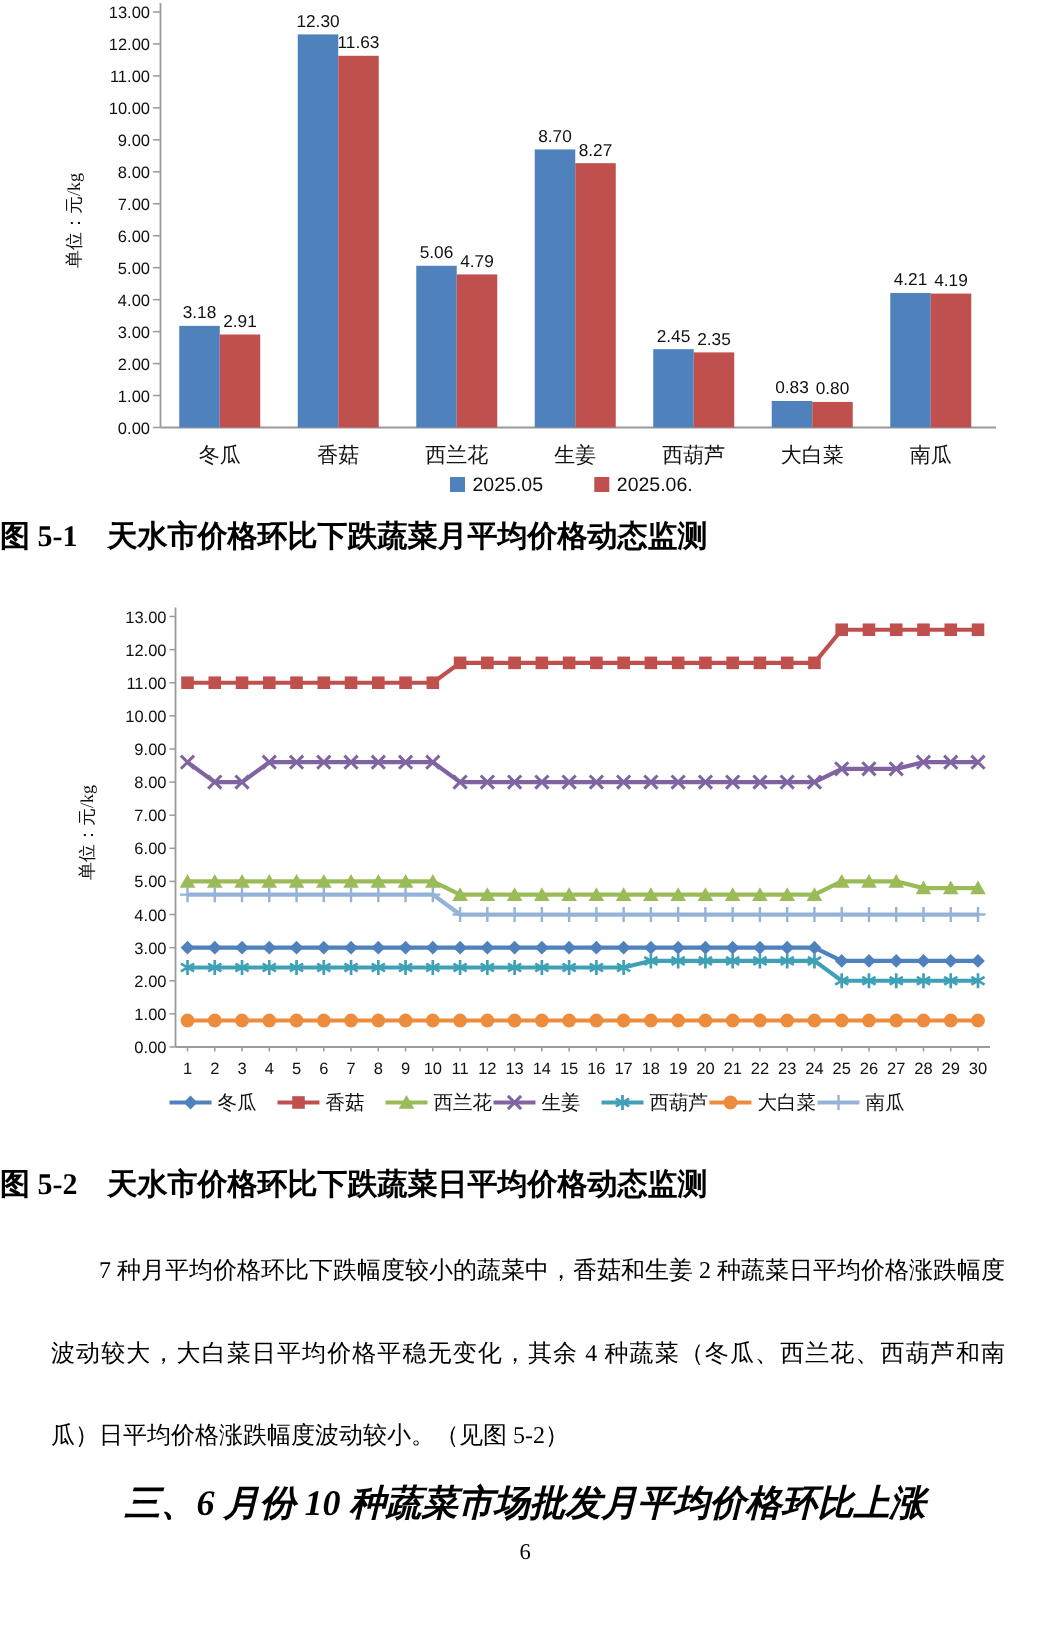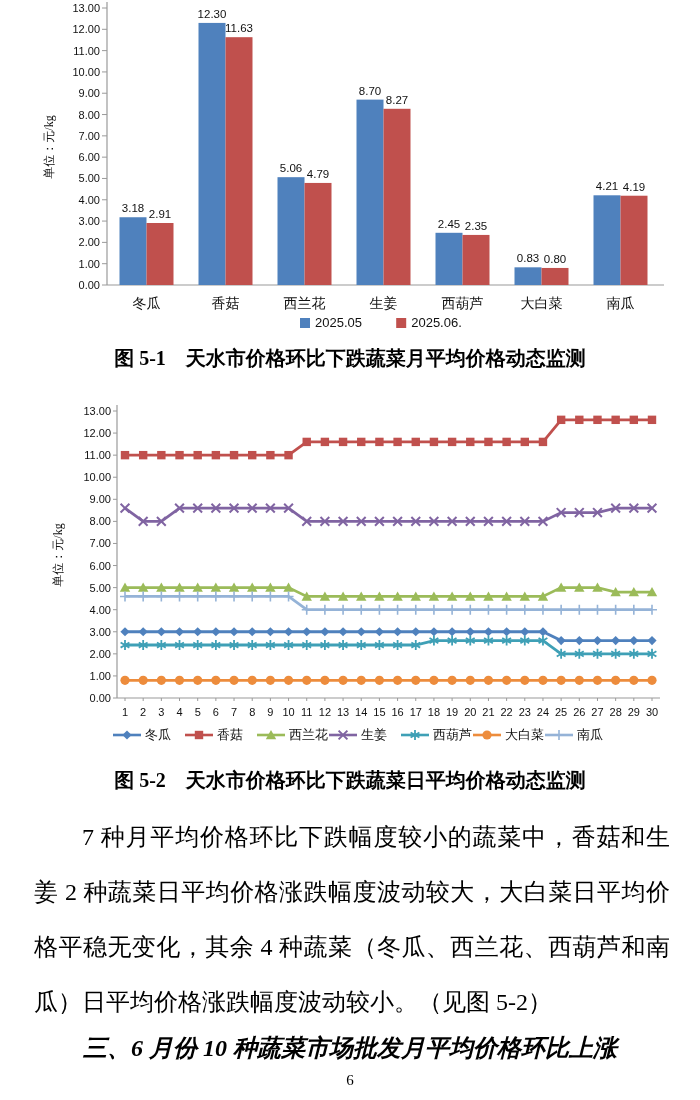--- a/index.html
+++ b/index.html
@@ -1,23 +1,23 @@
 <!DOCTYPE html>
 <html><head>
 <meta charset="utf-8">
 <style>
   html,body{margin:0;padding:0;background:#fff;}
   .page{position:relative;width:700px;height:1100px;background:#fff;overflow:hidden;
         font-family:"Liberation Serif",serif;color:#000;}
   svg{display:block;}
   svg text{font-family:"Liberation Sans",sans-serif;fill:#111;}
   svg text.cjk{font-family:"Liberation Serif",serif;}
-  .caption{text-align:center;font-weight:bold;font-size:20px;line-height:28px;margin:6px 0 0 0;}
-  .caption2{margin-top:20px;}
-  .body-text{margin:16px 30px 0 34px;font-size:24px;line-height:55px;
+  .caption{text-align:left;font-weight:bold;font-size:20px;line-height:28px;margin:6px 0 0 0;}
+  .caption2{margin-top:30px;}
+  .body-text{margin:16px 30px 0 34px;font-size:16px;line-height:55px;
              text-align:justify;text-indent:2em;}
   .heading{margin:2px 0 0 0;text-align:center;font-weight:bold;font-size:24px;line-height:32px;font-style:italic;}
   .pageno{margin-top:8px;text-align:center;font-size:15px;}
 </style>
 </head>
 <body>
 
 <div class="page">
 
   <svg id="bar-svg" width="700" height="338" viewBox="0 0 700 338">

